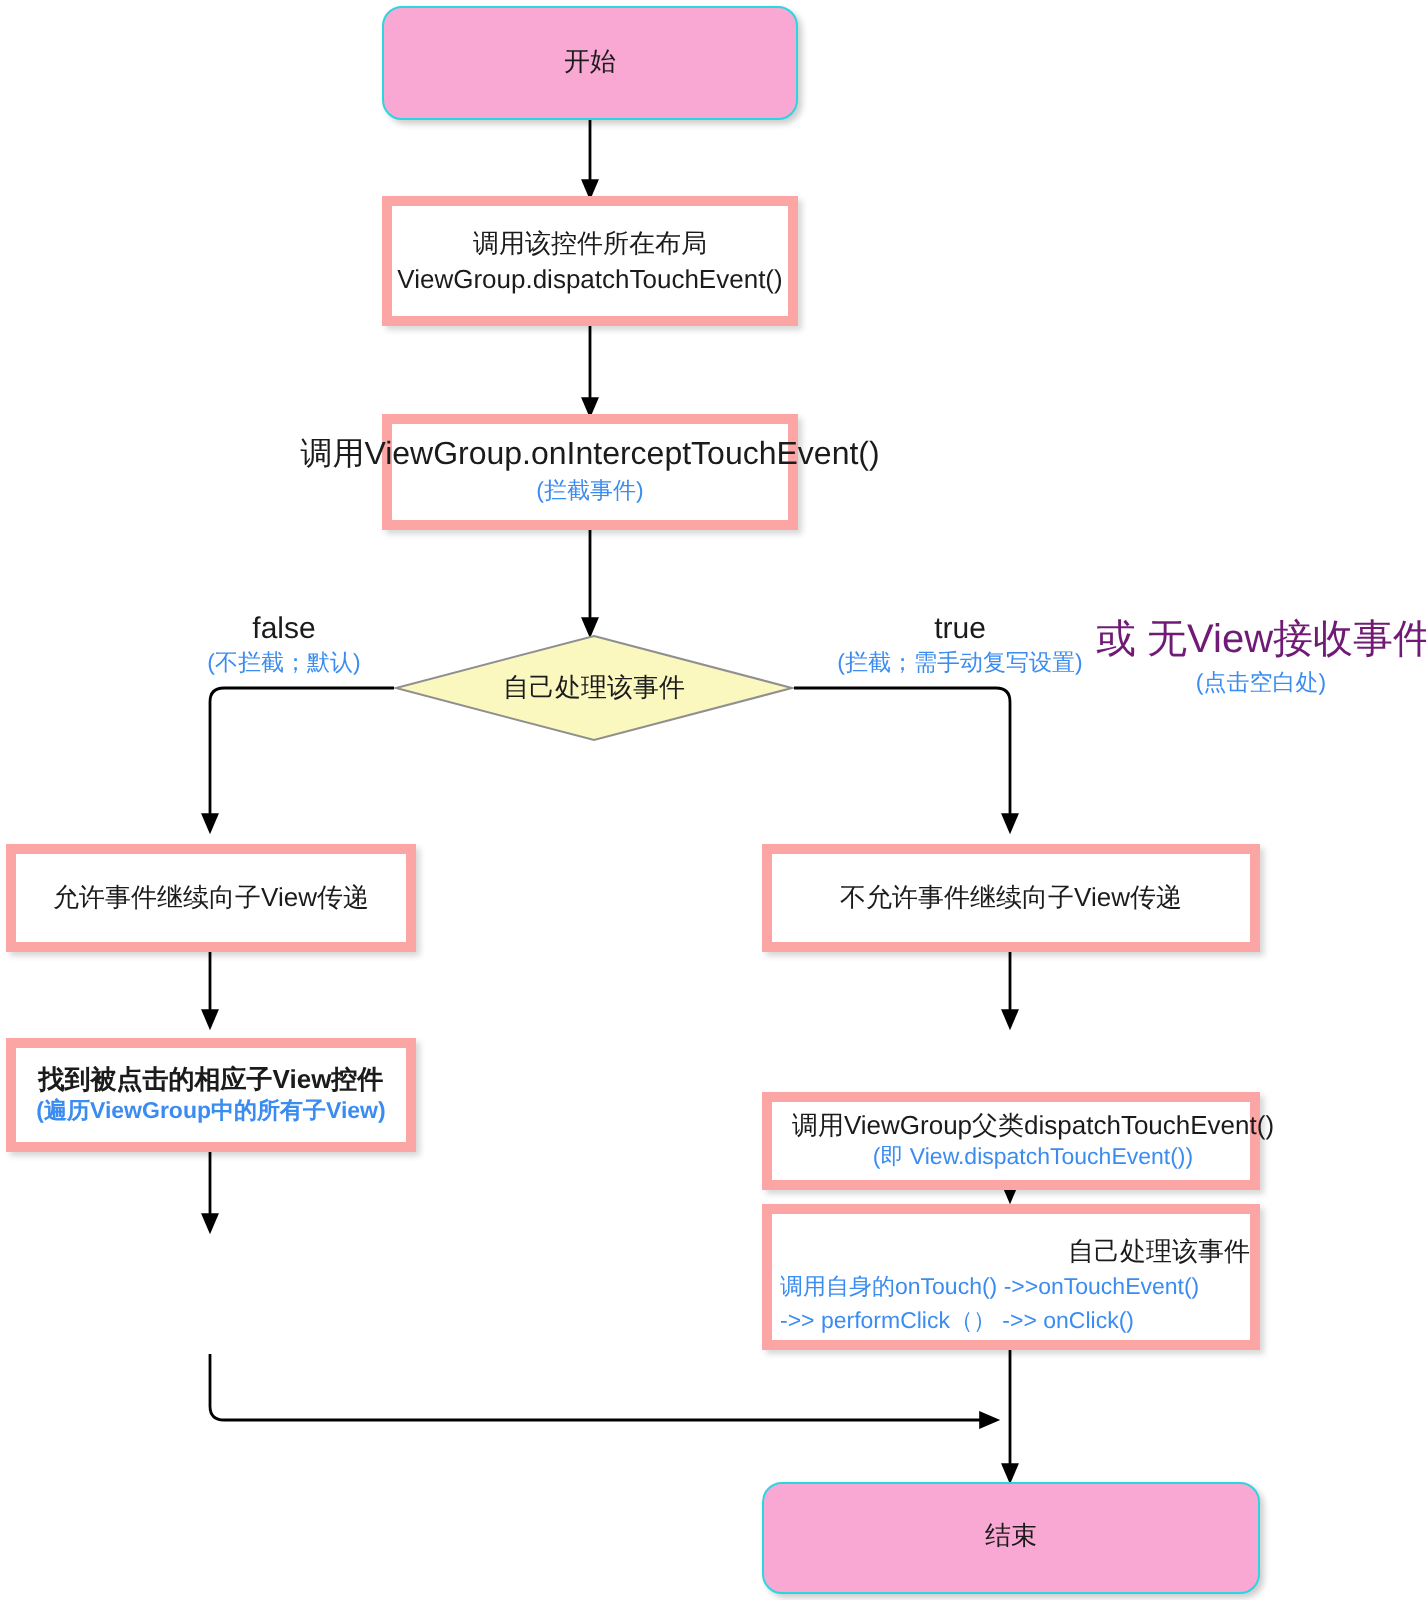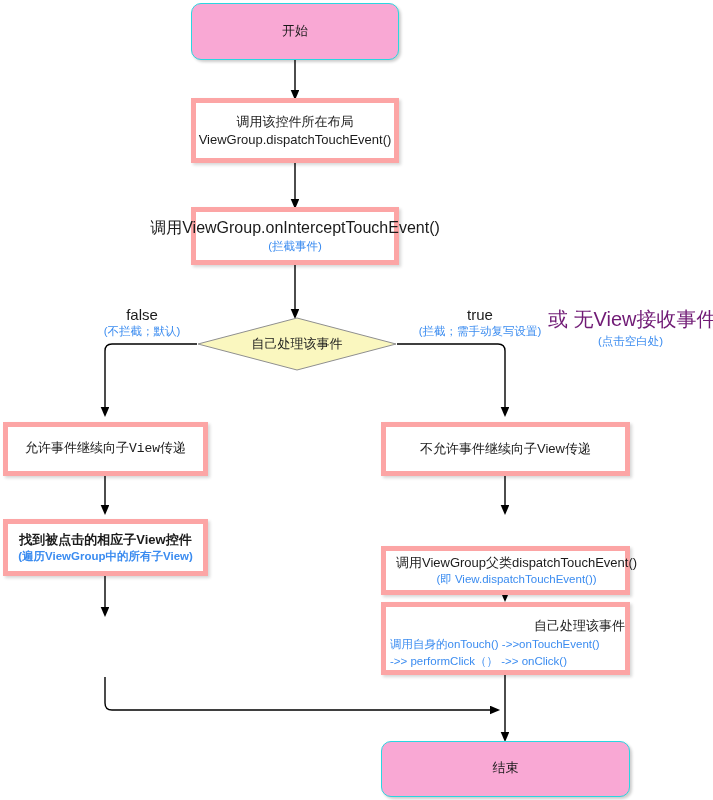--- a/index.html
+++ b/index.html
@@ -161,21 +161,21 @@
   <div class="edge-label" style="left:62px; top:306px; width:160px;">
     <span class="big">false</span>
     <span class="note">(不拦截；默认)</span>
   </div>
 
   <div class="edge-label" style="left:548px; top:306px; width:165px;">
     <span class="big-dark">或  无View接收事件时</span>
     <span class="note">(点击空白处)</span>
   </div>
 
-  <div class="node process" style="left:3px; top:422px; width:205px; height:54px;font-family:Liberation Mono, monospace;">
+  <div class="node process" style="left:3px; top:422px; width:205px; height:54px;">
     <span class="line main">允许事件继续向子View传递</span>
   </div>
 
   <div class="node process" style="left:3px; top:519px; width:205px; height:57px;font-weight:bold;">
     <span class="line main">找到被点击的相应子View控件</span>
     <span class="line sub">(遍历ViewGroup中的所有子View)</span>
   </div>
 
 
   <div class="node process" style="left:381px; top:422px; width:249px; height:54px;">

